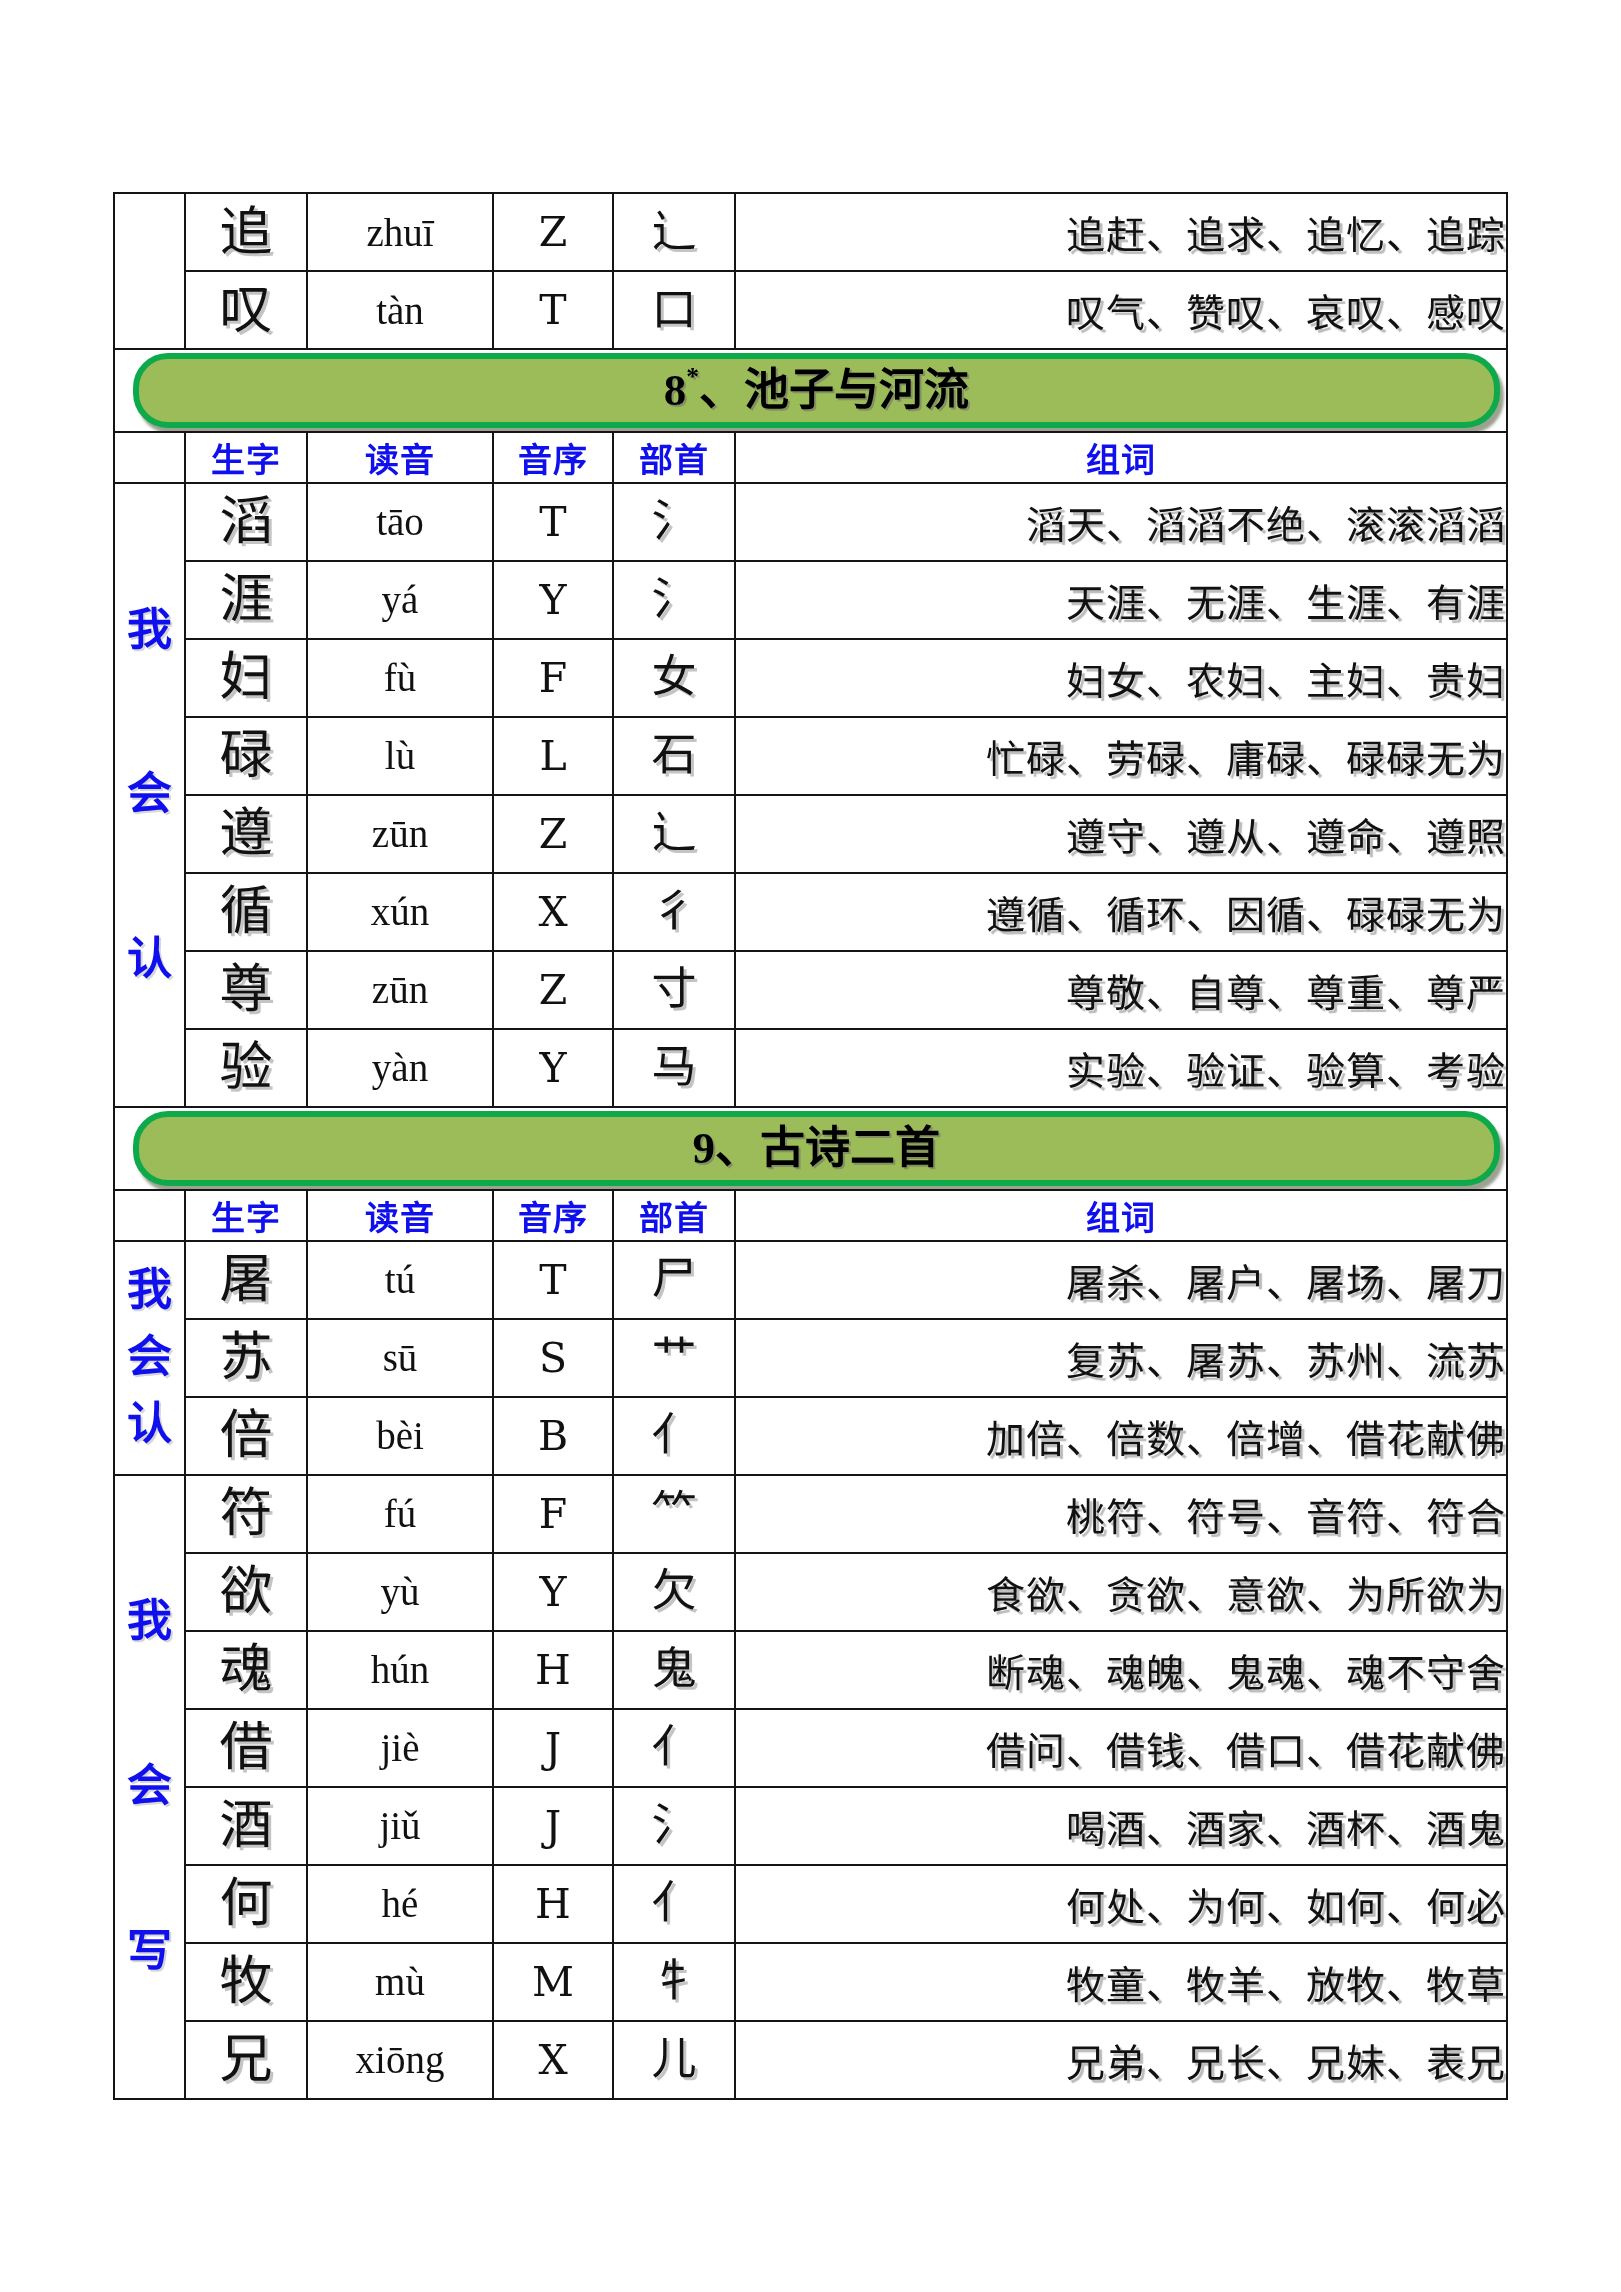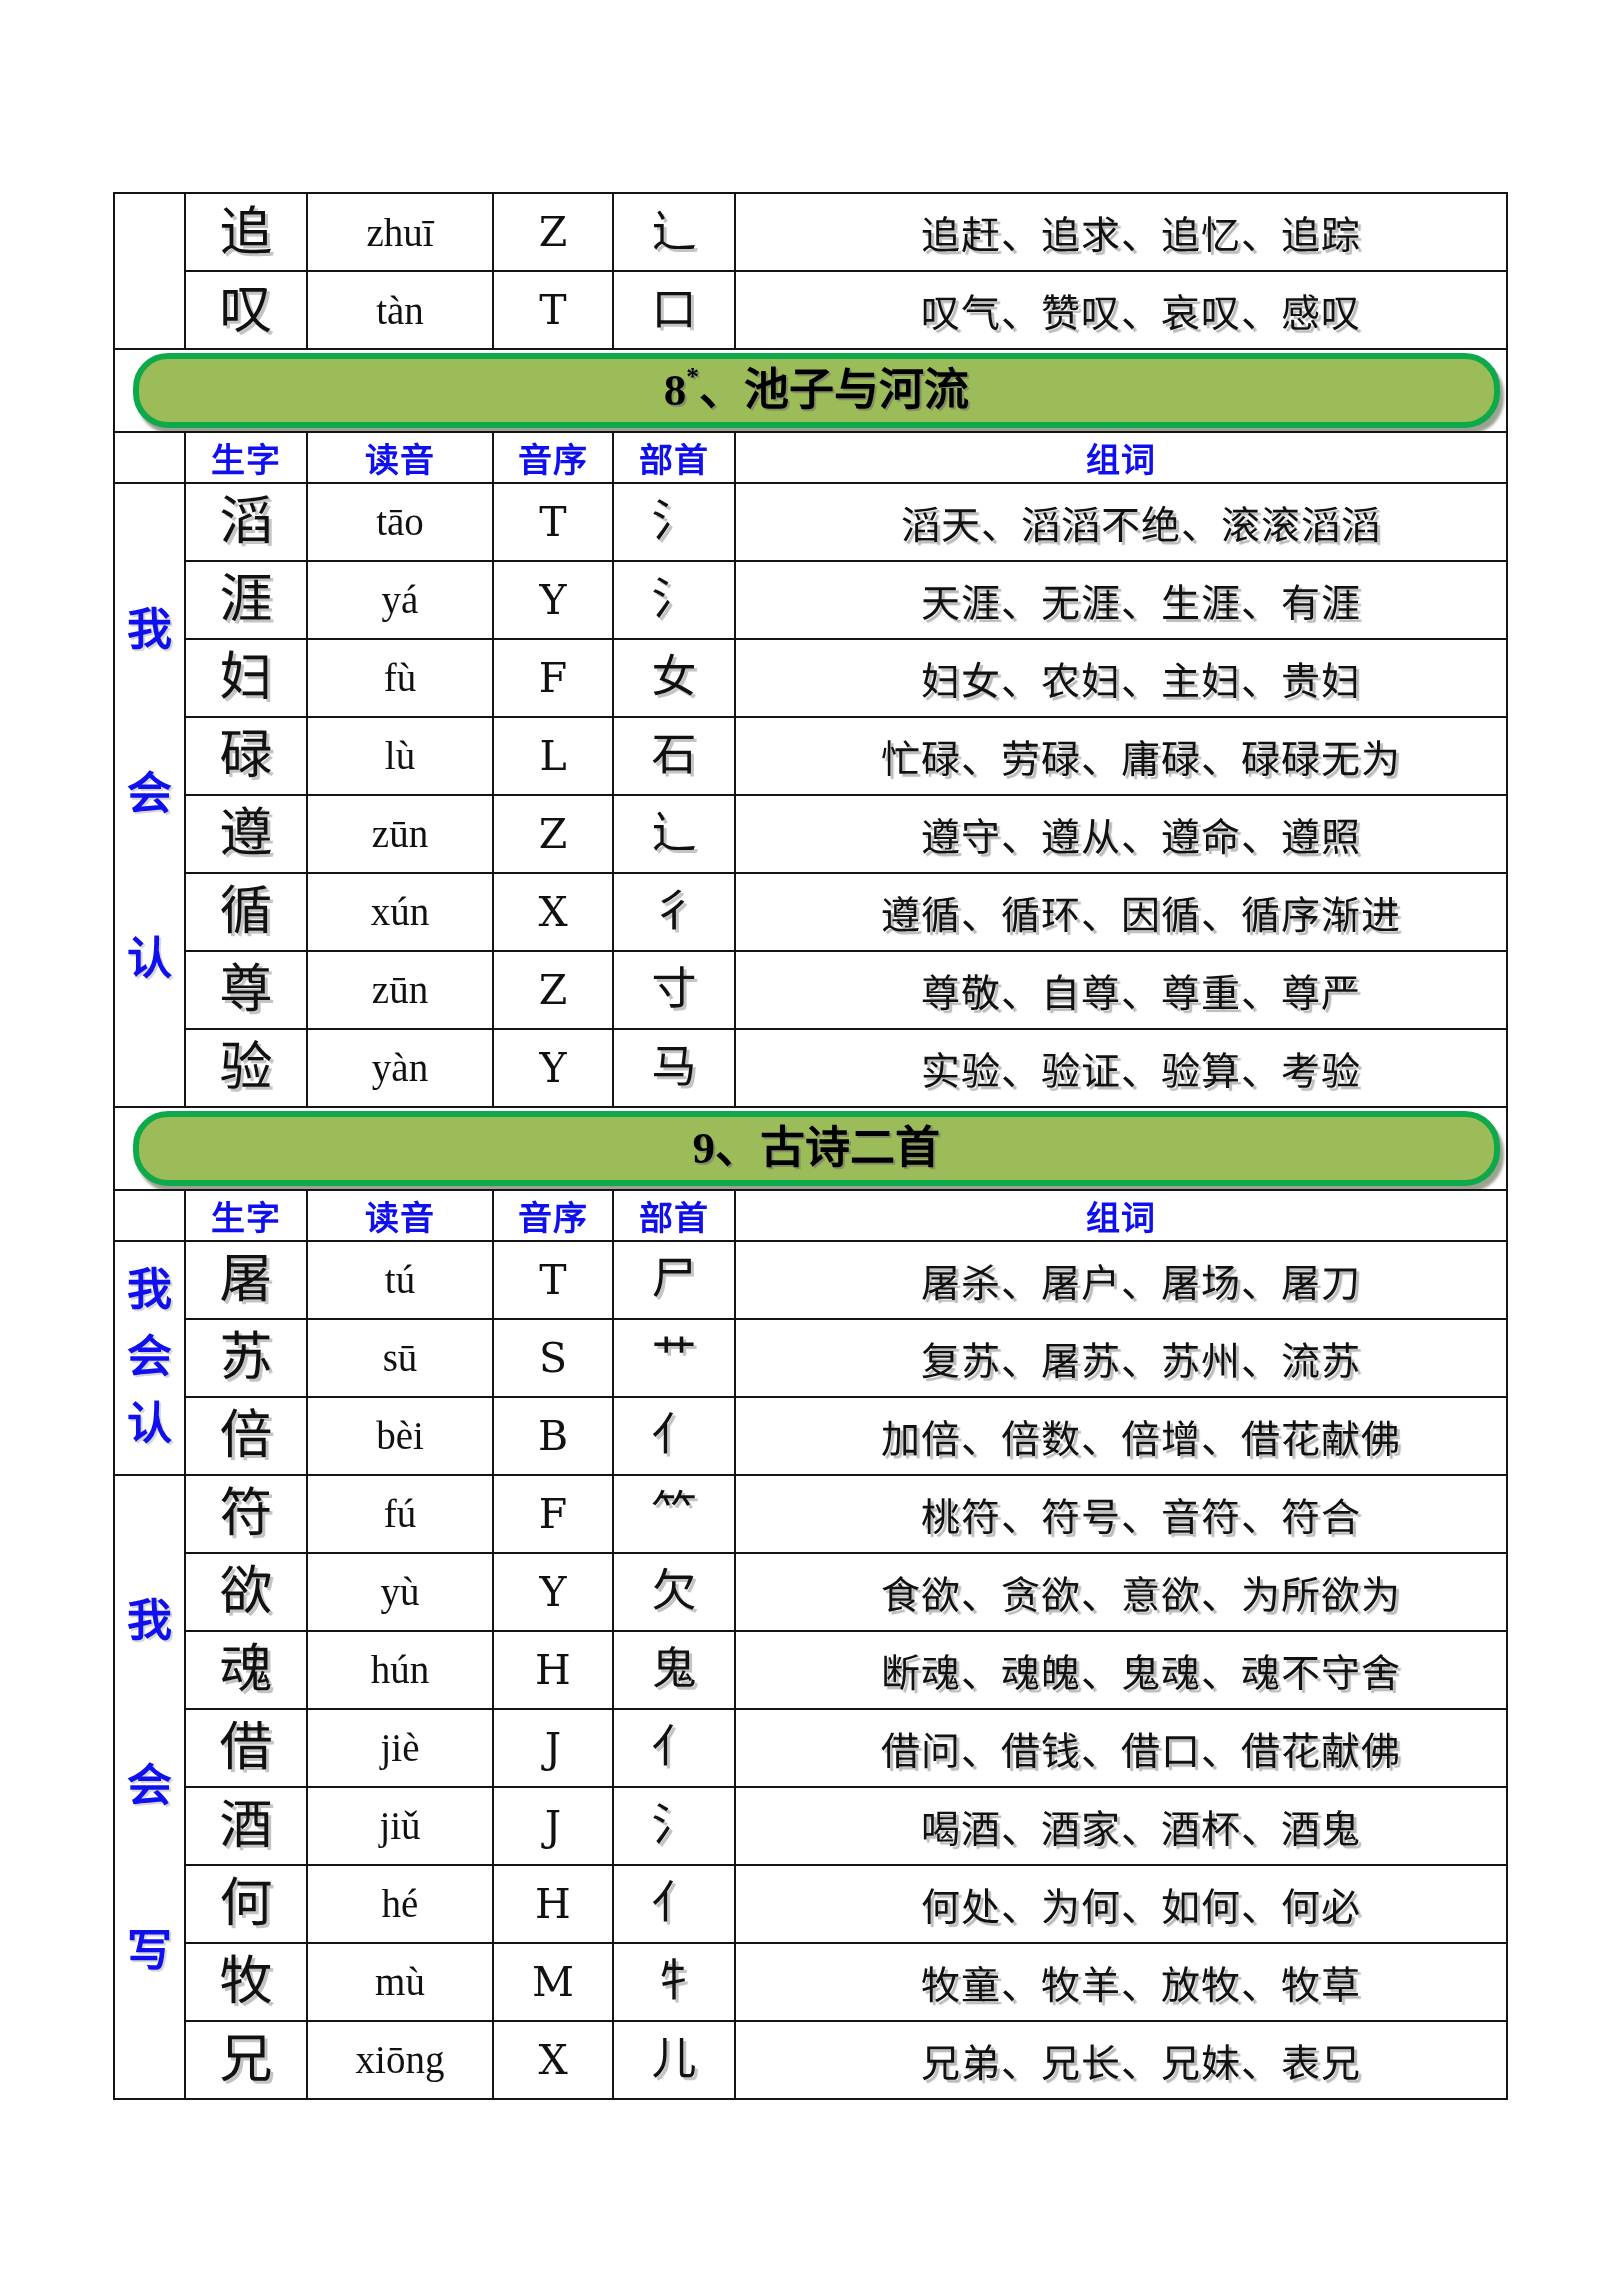--- a/index.html
+++ b/index.html
@@ -46,21 +46,21 @@
     text-align:center;font-size:39px;font-family:Liberation Serif, serif;
   }
   td.alpha-cell{
     text-align:center;font-size:41px;font-family:"DejaVu Serif","Liberation Serif",serif;
   }
   td.radical-cell{
     text-align:center;font-size:45px;line-height:1;
     text-shadow:2.9px 2.9px 0 rgba(125,125,125,.45);
   }
   td.words-cell{
-    text-align:center;font-size:39px;padding-left:40px;letter-spacing:1px;
+    text-align:right;font-size:39px;padding-left:40px;letter-spacing:1px;
     text-shadow:2.9px 2.9px 1px rgba(120,120,120,.5);white-space:nowrap;
   }
 
   
   td.banner-cell{padding:0;}
   .banner{
     height:63px;margin:2.9px 5.9px 2.9px 17.6px;
     background:var(--banner-fill,#9cbb59);
     border:6.9px solid var(--banner-border,#0ea94a);
     border-radius:35px;
@@ -163,21 +163,21 @@
           <td class="pinyin-cell">zūn</td>
           <td class="alpha-cell">Z</td>
           <td class="radical-cell">辶</td>
           <td class="words-cell">遵守、遵从、遵命、遵照</td>
         </tr>
         <tr class="data-row">
           <td class="hanzi-cell">循</td>
           <td class="pinyin-cell">xún</td>
           <td class="alpha-cell">X</td>
           <td class="radical-cell">彳</td>
-          <td class="words-cell">遵循、循环、因循、循序渐进</td>
+          <td class="words-cell">遵循、循环、因循、碌碌无为</td>
         </tr>
         <tr class="data-row">
           <td class="hanzi-cell">尊</td>
           <td class="pinyin-cell">zūn</td>
           <td class="alpha-cell">Z</td>
           <td class="radical-cell">寸</td>
           <td class="words-cell">尊敬、自尊、尊重、尊严</td>
         </tr>
         <tr class="data-row">
           <td class="hanzi-cell">验</td>

